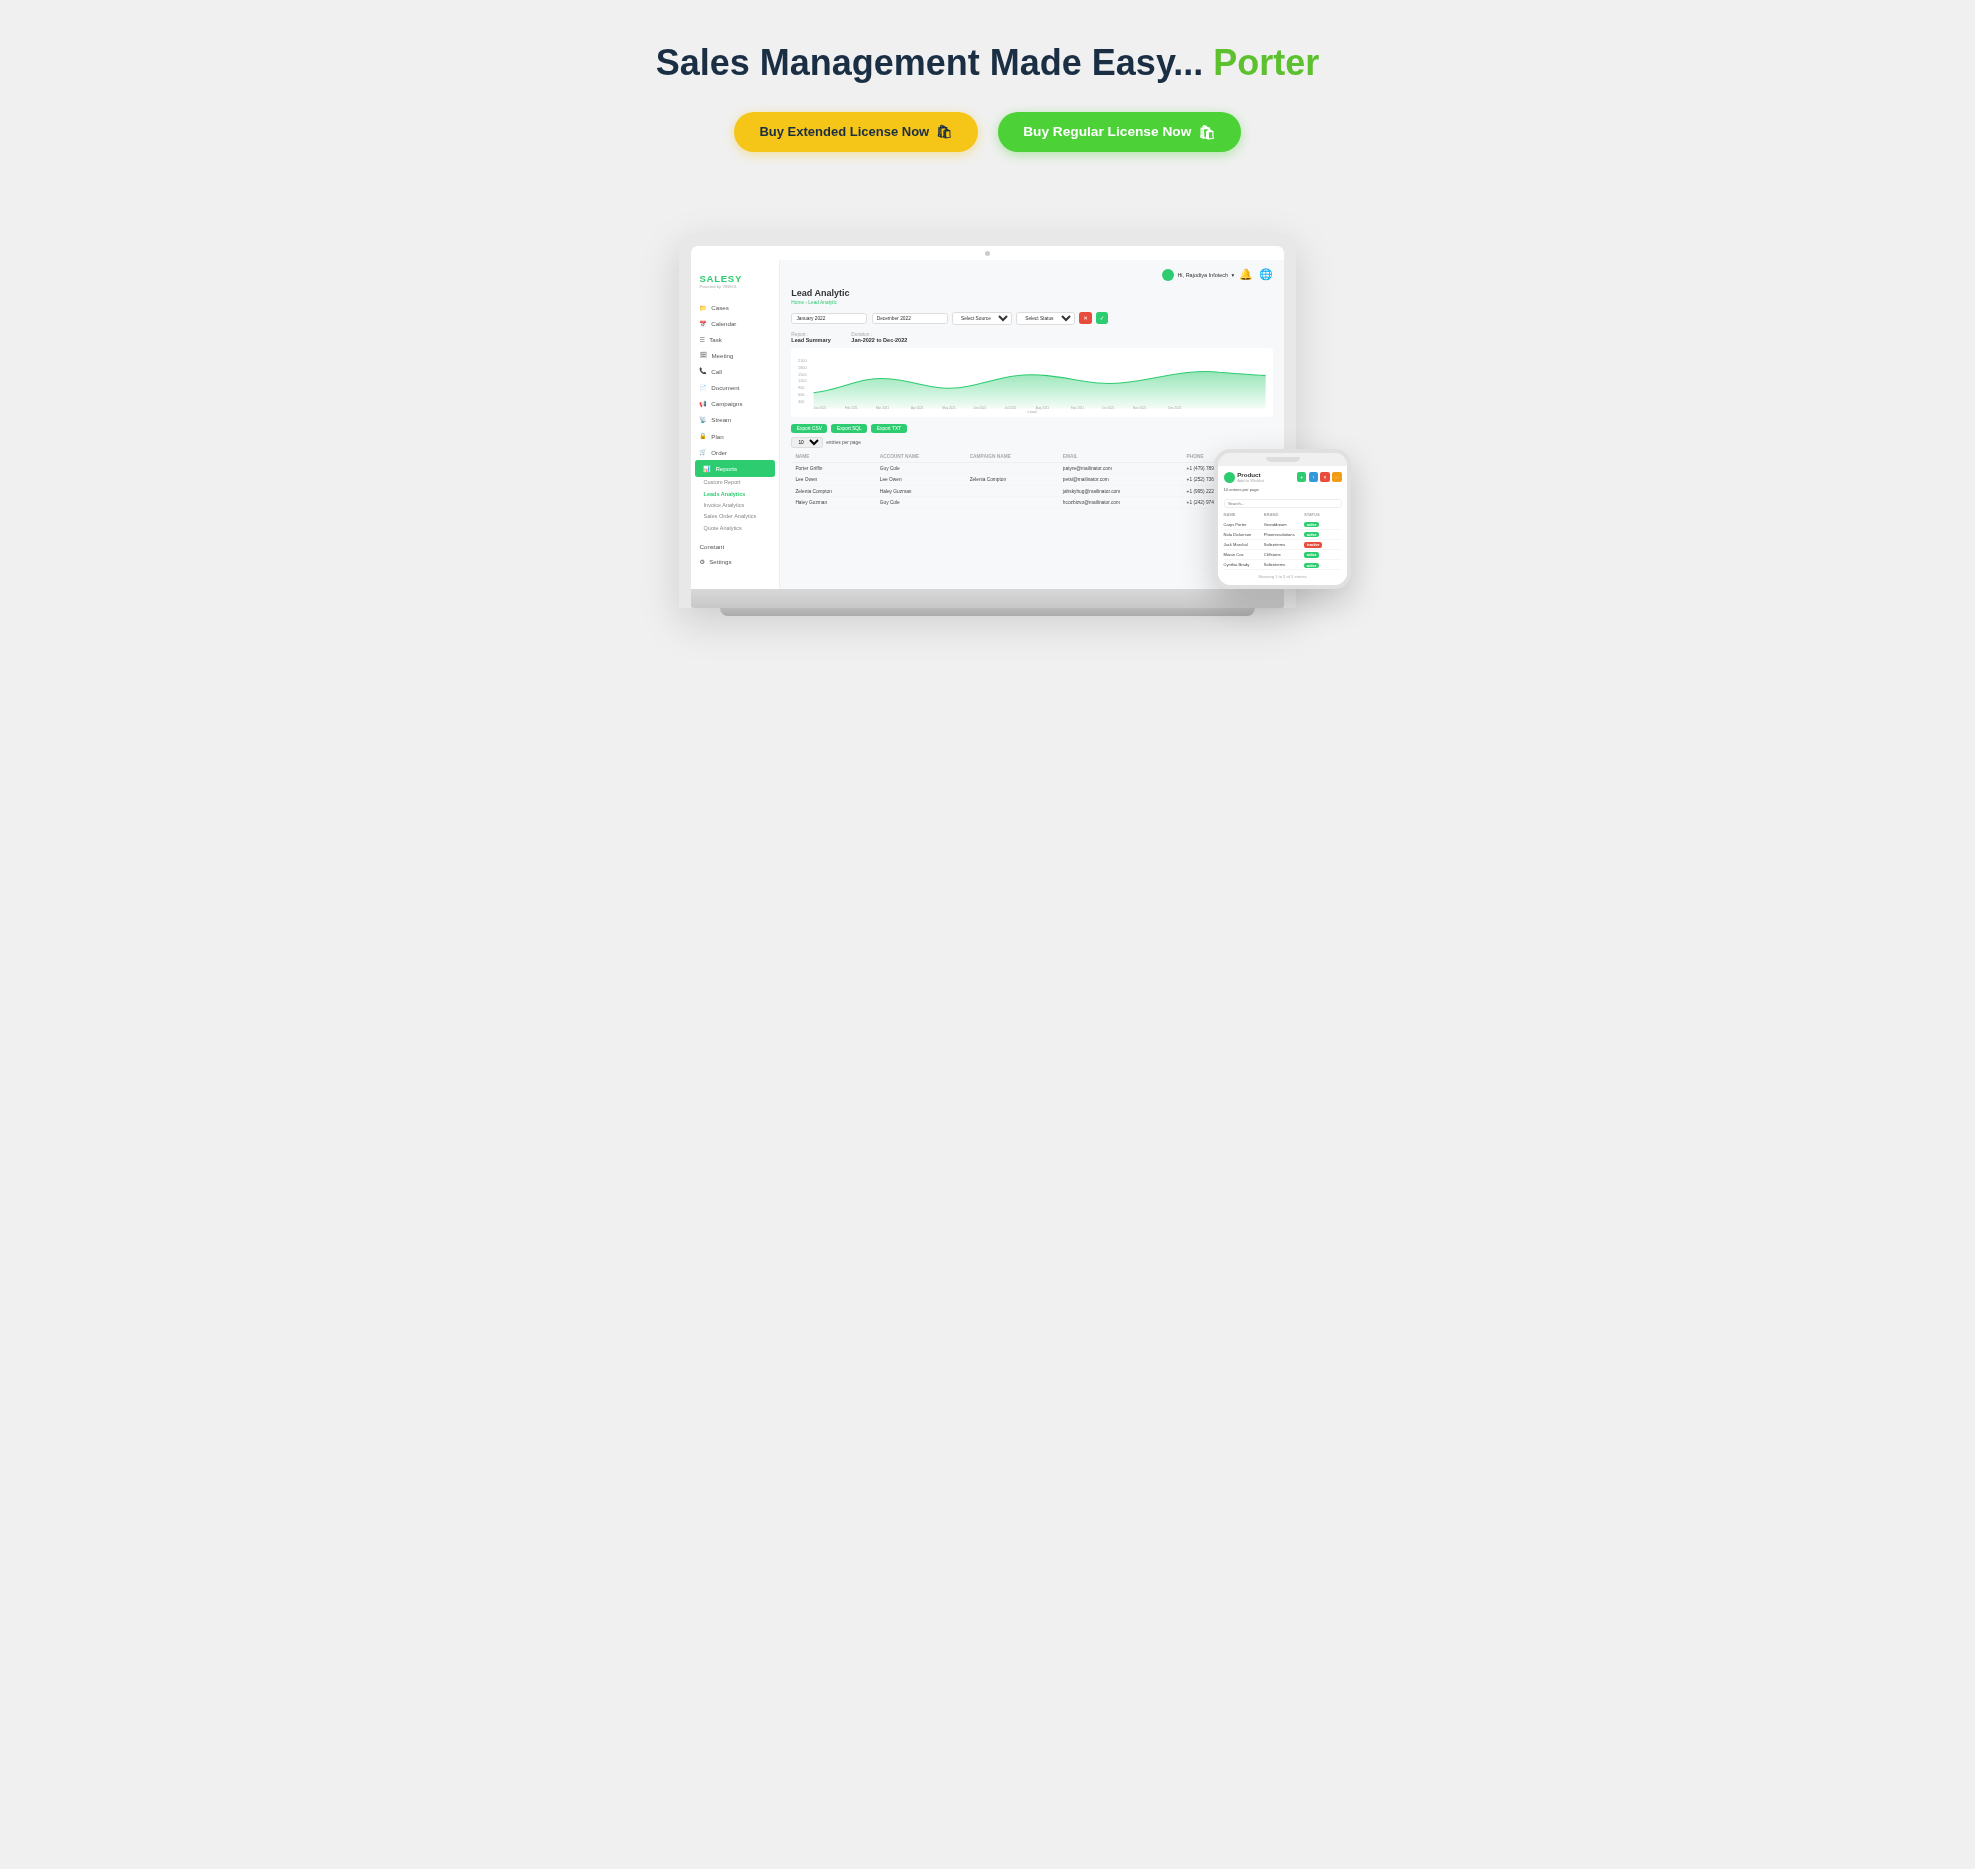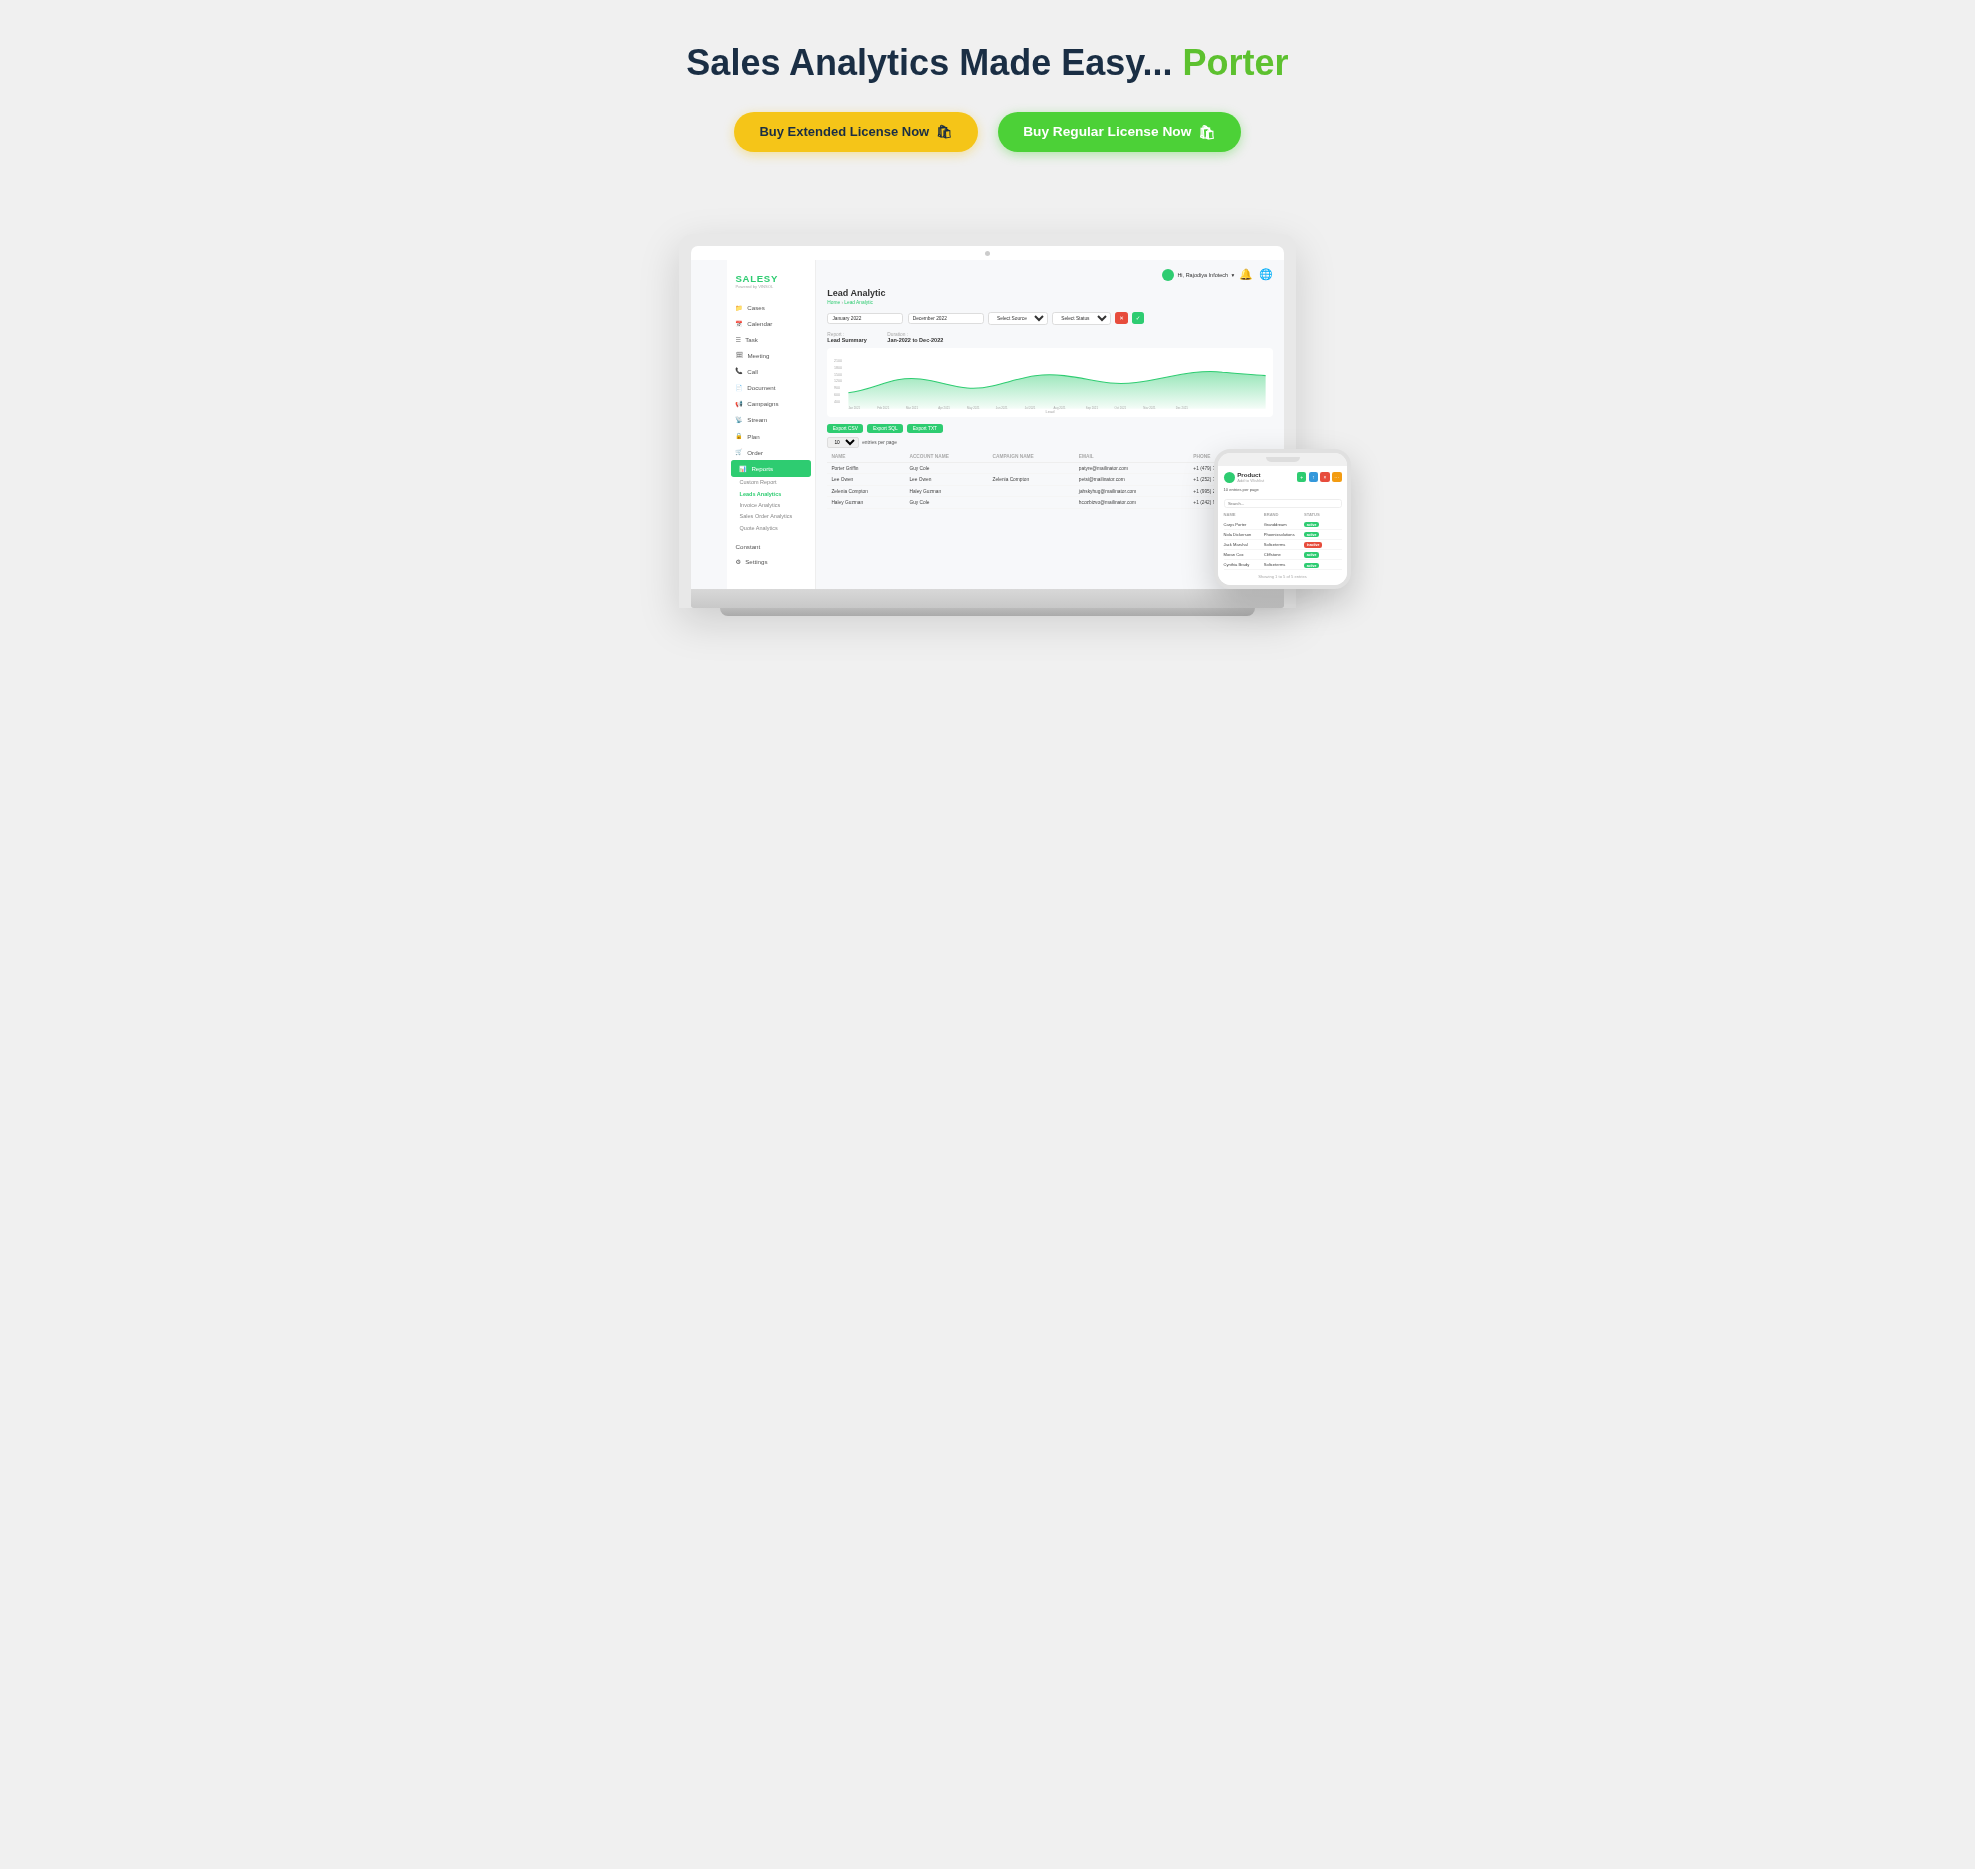--- a/index.html
+++ b/index.html
@@ -89,21 +89,20 @@
       width: 5.5px;
       height: 5.5px;
       background: #ccc;
       border-radius: 50%;
       margin: 4.1px auto;
     }
     .laptop-screen {
       background: #f7f8fa;
       min-height: 329px;
       display: flex;
-      padding-left: 36px;
     }
     .laptop-base {
       background: linear-gradient(180deg, #d8d8d8 0%, #c8c8c8 100%);
       height: 19px;
       border-radius: 0 0 2.7px 2.7px;
       position: relative;
     }
     .laptop-foot {
       background: linear-gradient(180deg, #bbb 0%, #aaa 100%);
       height: 8.2px;
@@ -423,21 +422,21 @@
       font-size: 4.1px;
       color: #555;
       margin-bottom: 2.7px;
     }
   </style>
 </head>
 <body>
 
 <div class="hero">
   <h1 class="hero-title">
-    <span>Sales Analytics Made Easy...</span><span class="green"> Porter</span><br>
+    <span>Sales Management Made Easy...</span><span class="green"> Porter</span><br>
   </h1>
 
   <div class="btn-row">
     <button class="btn-extended">
       <span>Buy Extended License Now</span>
       <span>🛍</span>
     </button>
     <button class="btn-regular">
       <span>Buy Regular License Now</span>
       <span>🛍</span>

